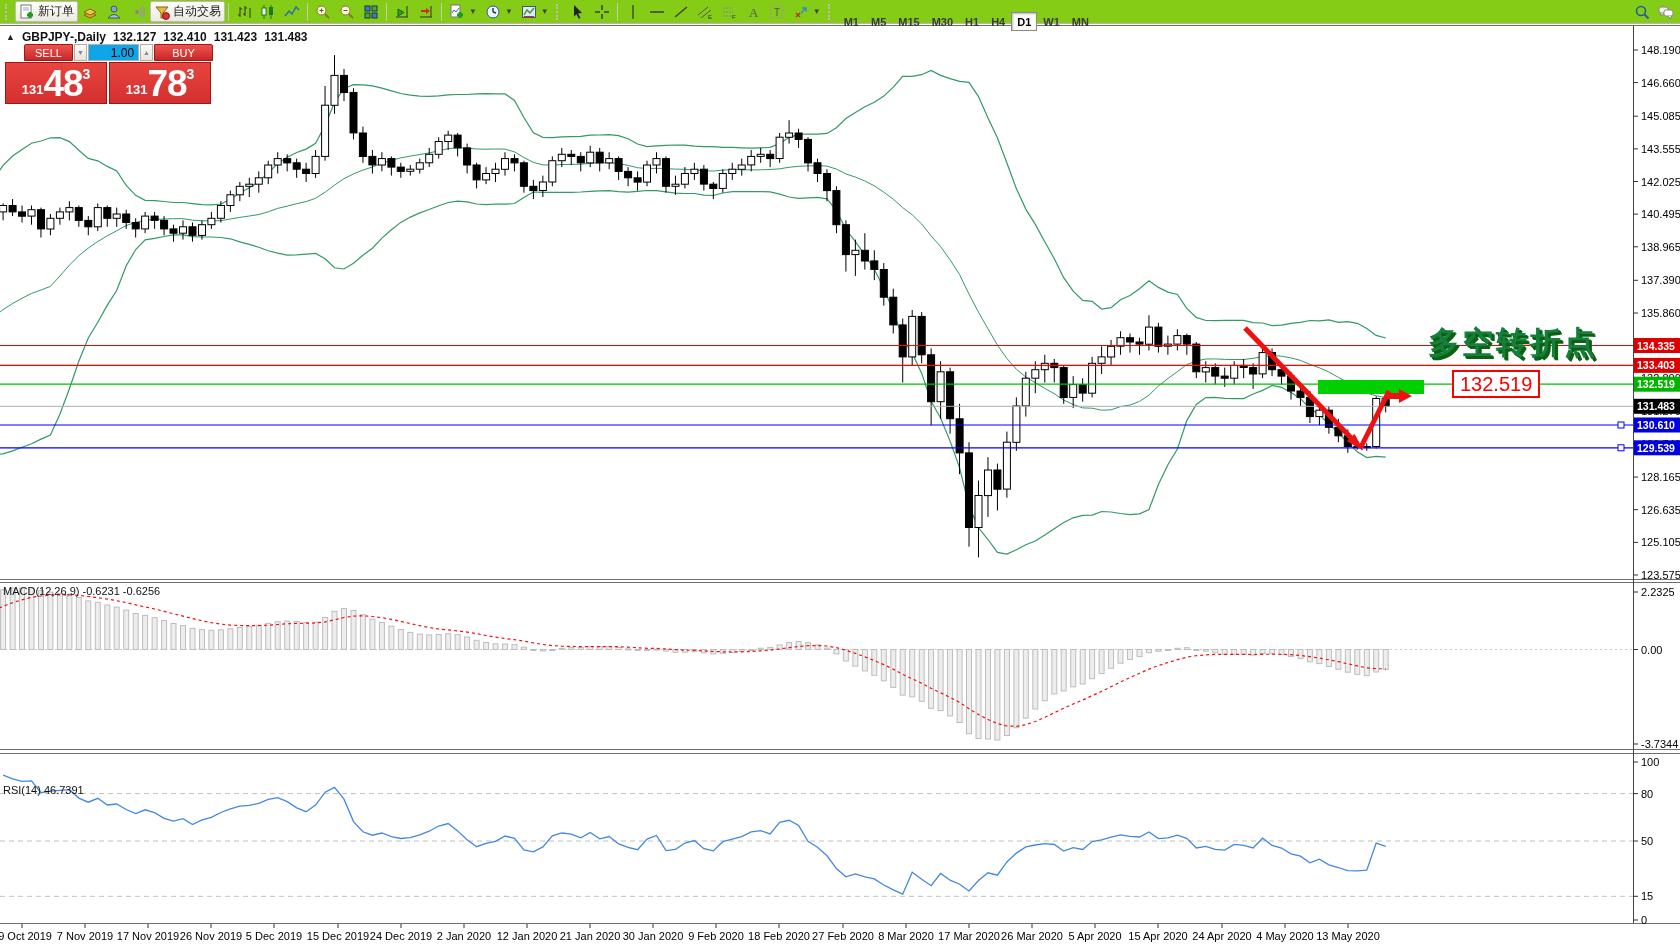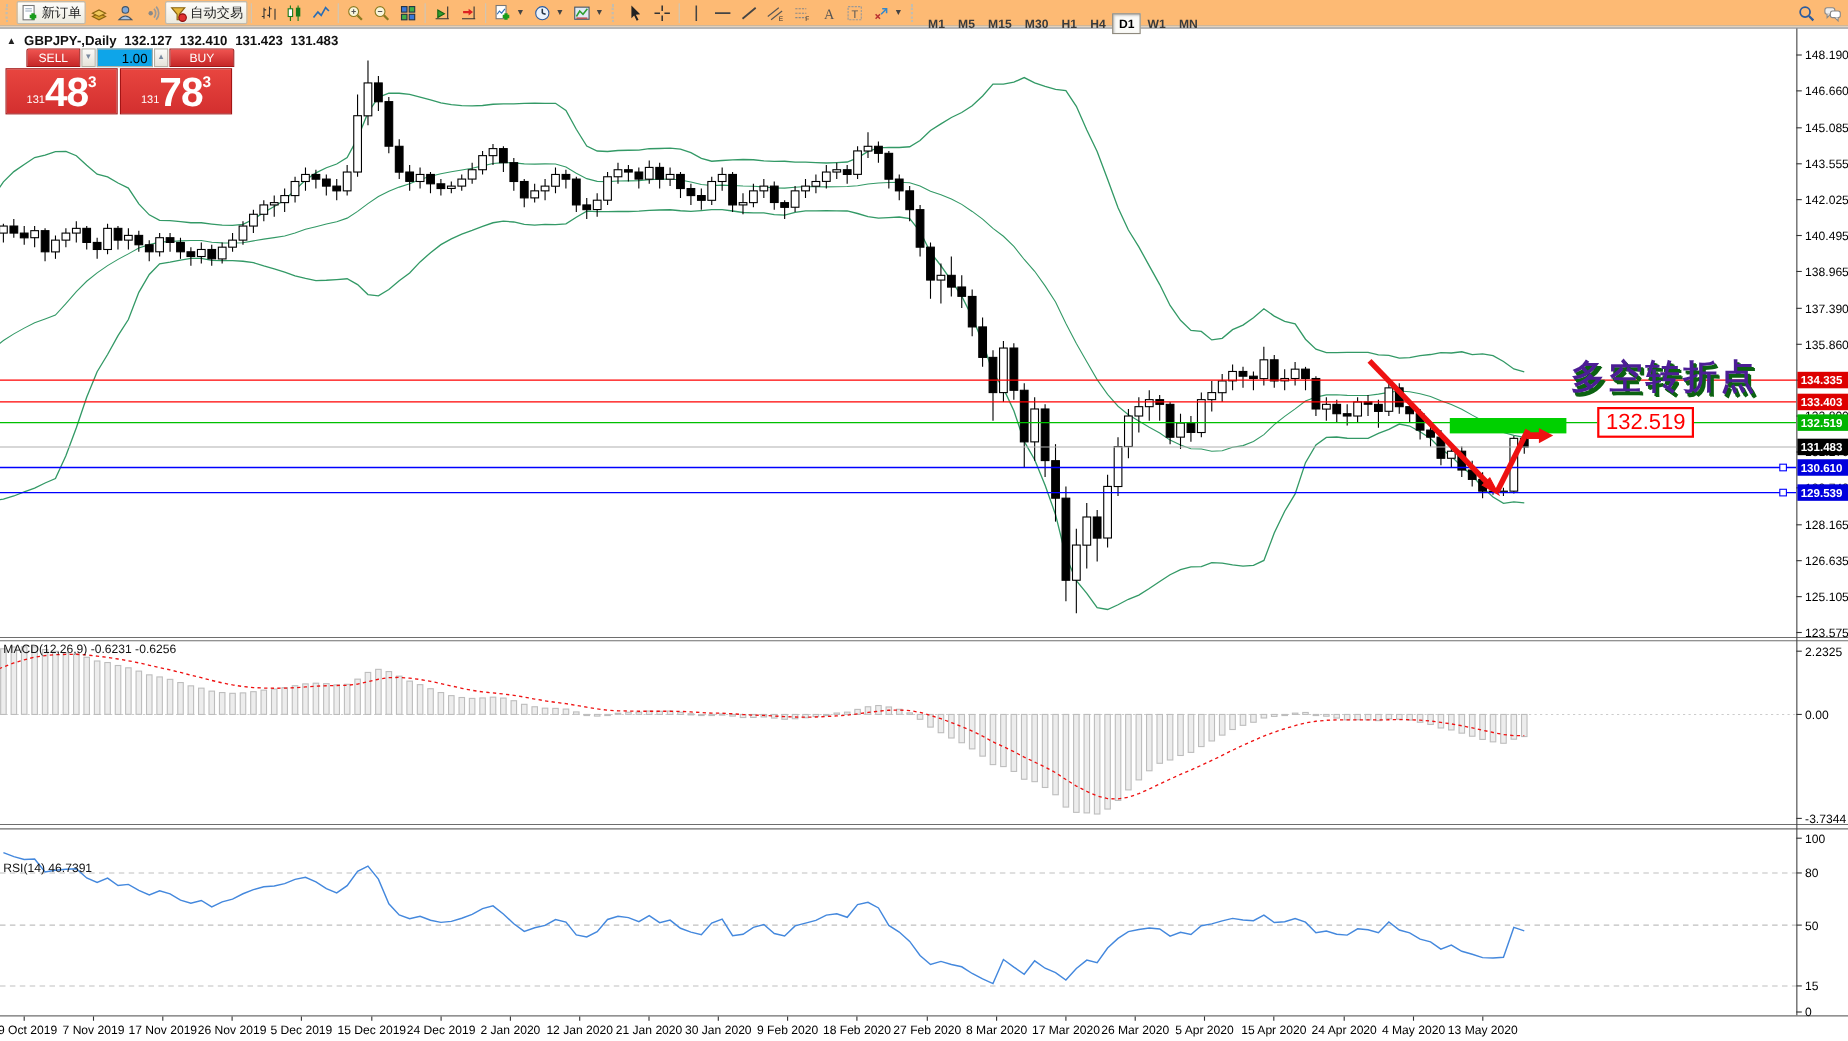--- a/index.html
+++ b/index.html
@@ -1,18 +1,18 @@
 <!DOCTYPE html>
 <html><head>
 <meta charset="utf-8">
 <style>
   html,body{margin:0;padding:0;width:1680px;height:946px;overflow:hidden;background:#fff;
     font-family:"Liberation Sans","DejaVu Sans",sans-serif;}
   
-  .toolbar{position:absolute;left:0;top:0;width:1680px;height:24px;background:#fdba74;
+  .toolbar{position:absolute;left:0;top:0;width:1680px;height:24px;background:#84cc16;
     border-bottom:1px solid #b9b5aa;display:flex;align-items:center;padding:0 2px;box-sizing:border-box;z-index:60;}
   .tb-grip{width:5px;height:16px;margin:0 3px;border-left:2px dotted #c2bdb0;}
   .tb-sep{width:1px;height:18px;background:#ccc7ba;margin:0 3px;}
   .tb-btn{height:21px;min-width:23px;display:flex;align-items:center;justify-content:center;gap:3px;
     padding:0 3px;border:1px solid transparent;border-radius:2px;box-sizing:border-box;cursor:default;}
   .tb-btn.framed{border-color:#c0bbae;background:linear-gradient(#fdfdfb,#eceadf);}
   .tb-label{font-size:12px;color:#1a1a1a;white-space:nowrap;}
   .tb-caret{font-size:8px;color:#444;margin-left:1px;}
   .tf-btn{font-size:11px;font-weight:700;color:#3a3a3a;padding:0 5px;height:19px;display:flex;align-items:center;
     border:1px solid transparent;box-sizing:border-box;margin-top:20px;}
@@ -31,27 +31,27 @@
     align-items:center;justify-content:center;border:1px solid #9f1818;box-sizing:border-box;margin-left:19px;}
   .trade .sell-s{width:58px;border-radius:2px 0 0 0;}
   .trade .buy-s{width:70px;margin-left:auto;border-radius:0 2px 0 0;}
   .spin{width:15px;background:linear-gradient(#fbfbf9,#e6e3da);border:1px solid #b4b0a5;color:#7a8aa0;
     font-size:7px;display:flex;align-items:center;justify-content:center;box-sizing:border-box;}
   .vol{width:60px;background:#0ea5e9;border:1px solid #b4b0a5;font-size:12px;color:#000;display:flex;
     align-items:center;justify-content:flex-end;padding-right:4px;box-sizing:border-box;}
   .trade .row2{display:flex;gap:2px;margin-top:1px;}
   .bigbox{width:102px;height:42px;background:linear-gradient(#e8453f,#d32f2f);border:1px solid #a31515;
     color:#fff;display:flex;align-items:flex-end;justify-content:center;box-sizing:border-box;padding-bottom:2px;}
-  .bigbox .small{font-size:10px;font-weight:400;margin-bottom:4px;}
+  .bigbox .small{font-size:13px;font-weight:700;margin-bottom:4px;}
   .bigbox .big{font-size:37px;font-weight:700;line-height:34px;letter-spacing:-1px;}
   .bigbox .sup{font-size:14px;font-weight:700;align-self:flex-start;margin-top:3px;}
   
   .pane-label{position:absolute;left:3px;z-index:20;font-size:11px;color:#111;text-align:center;}
   
-  .cn-note{position:absolute;z-index:25;font-size:31px;font-weight:700;letter-spacing:3px;color:#4c1d95;
+  .cn-note{position:absolute;z-index:25;font-size:31px;font-weight:700;letter-spacing:3px;color:#15803d;
     text-shadow:2px 2px 0 #0c6212,3px 3px 0 #0c6212;white-space:nowrap;}
   .price-tag{position:absolute;z-index:25;border:2px solid #f00;background:#fff;color:#f00;
     font-size:20px;padding:0 6px;line-height:24px;}
 </style>
 </head>
 <body>
 
 <div id="svg-holder">
     <svg id="chart-svg" width="1680" height="946" xmlns="http://www.w3.org/2000/svg">
       <defs>

